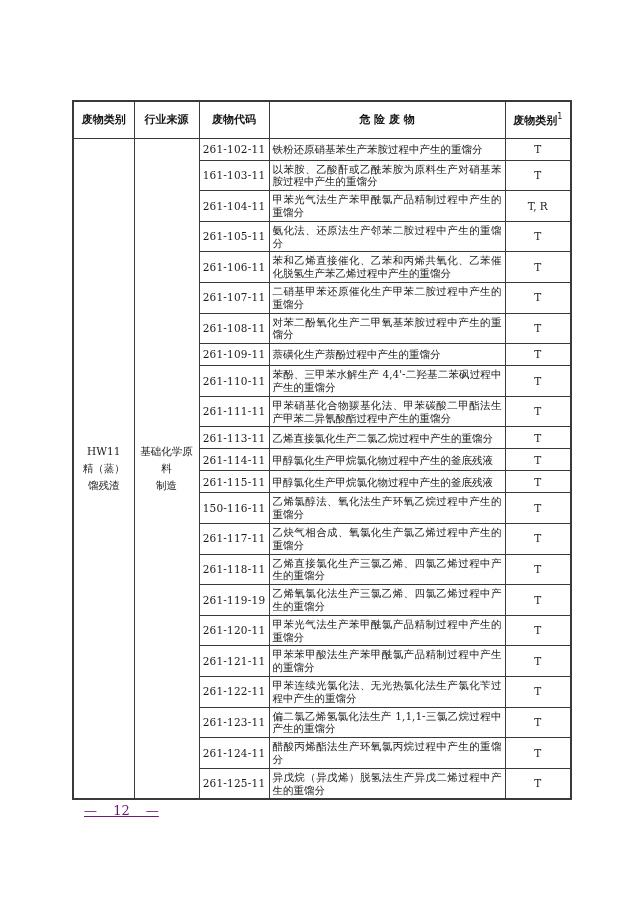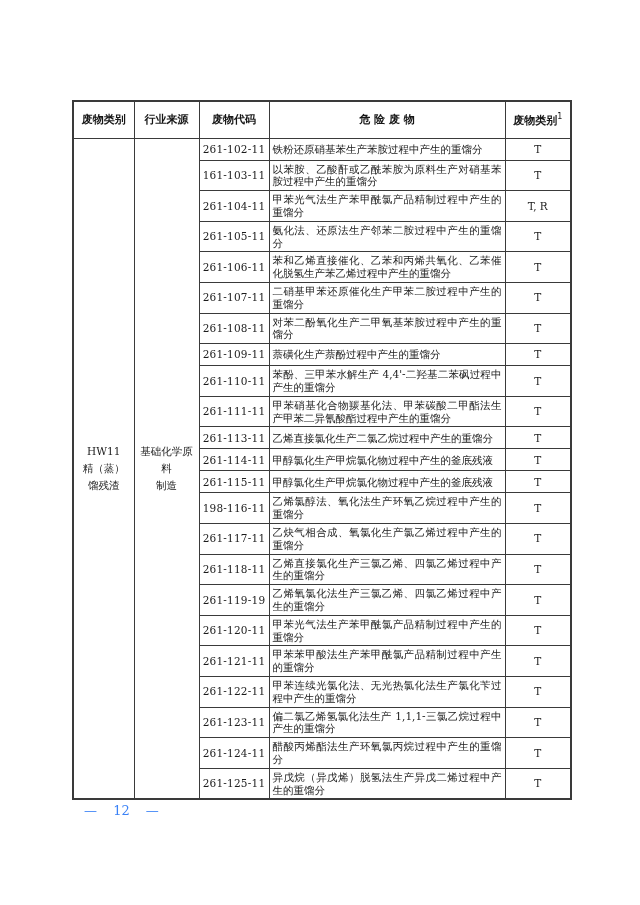--- a/index.html
+++ b/index.html
@@ -57,21 +57,22 @@
   }
   td.hazard-cell {
     text-align: center;
   }
   .page-number {
     position: absolute;
     left: 84px;
     top: 803px;
     font-size: 13px;
     word-spacing: 12px;
-    color: #3b82f6;
+    color: #701a75;
+    text-decoration: underline;
   }
 </style>
 </head>
 <body>
 
 <div class="page">
 
   <table class="waste-table">
     <colgroup>
       <col style="width:61px">
@@ -154,21 +155,21 @@
           <td class="code-cell">261-114-11</td>
           <td class="desc-cell">甲醇氯化生产甲烷氯化物过程中产生的釜底残液</td>
           <td class="hazard-cell">T</td>
         </tr>
         <tr>
           <td class="code-cell">261-115-11</td>
           <td class="desc-cell">甲醇氯化生产甲烷氯化物过程中产生的釜底残液</td>
           <td class="hazard-cell">T</td>
         </tr>
         <tr>
-          <td class="code-cell">198-116-11</td>
+          <td class="code-cell">150-116-11</td>
           <td class="desc-cell">乙烯氯醇法、氧化法生产环氧乙烷过程中产生的重馏分</td>
           <td class="hazard-cell">T</td>
         </tr>
         <tr>
           <td class="code-cell">261-117-11</td>
           <td class="desc-cell">乙炔气相合成、氧氯化生产氯乙烯过程中产生的重馏分</td>
           <td class="hazard-cell">T</td>
         </tr>
         <tr>
           <td class="code-cell">261-118-11</td>

